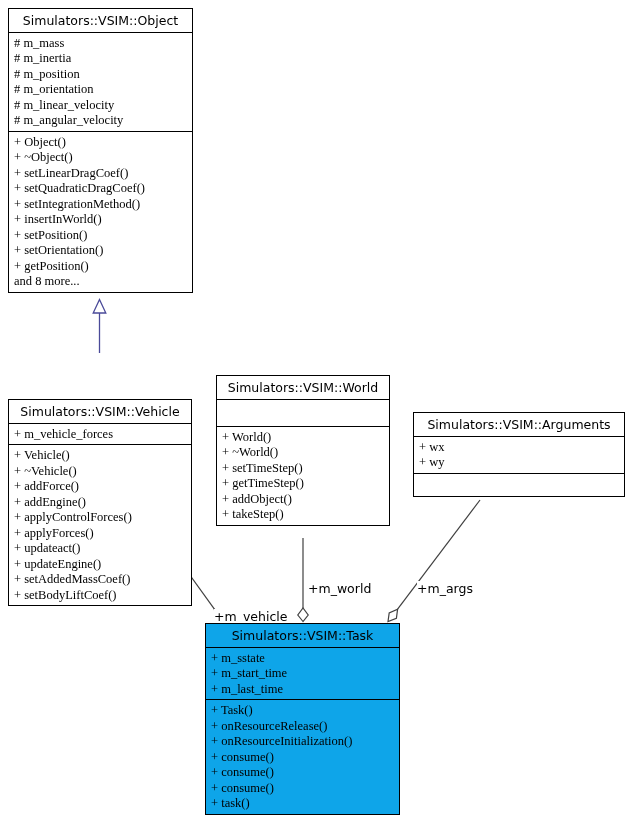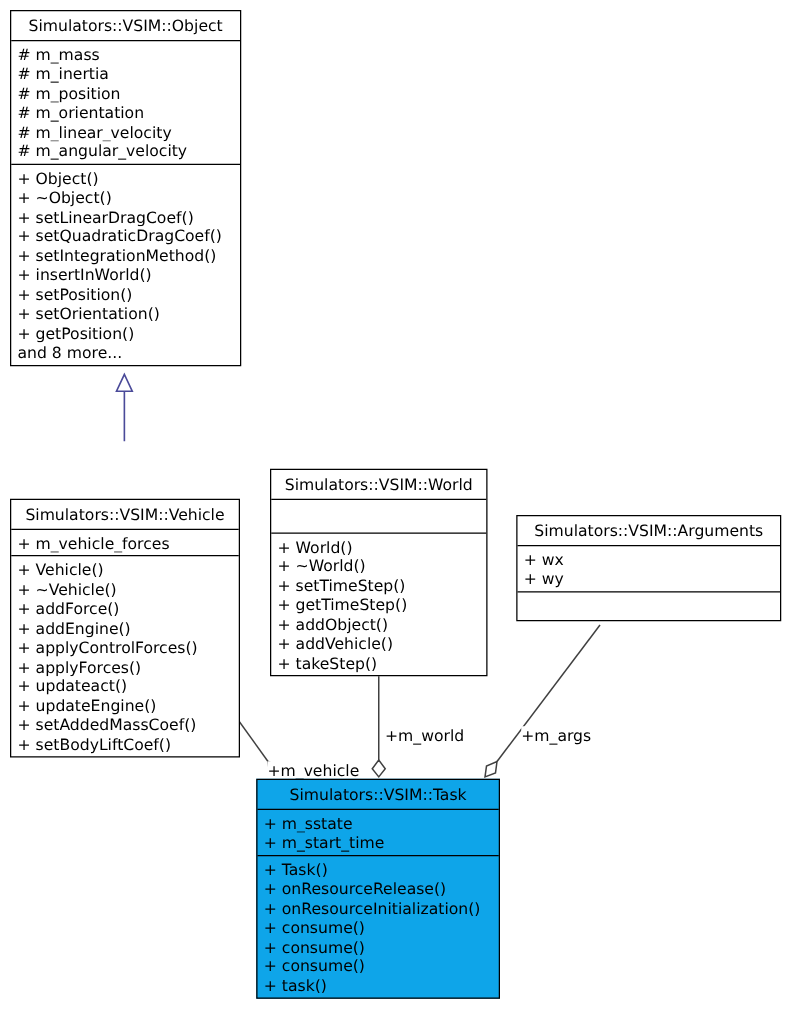--- a/index.html
+++ b/index.html
@@ -28,20 +28,21 @@
     overflow: hidden;
   }
   .sec {
     border-top: 1px solid #000000;
     padding: 3px 5px 2px 5px;
   }
   .row {
     line-height: 15.5px;
     white-space: nowrap;
     overflow: hidden;
+    font-family: Liberation Serif, serif;
   }
   .sec.empty-a { height: 21px; }
   .sec.empty-b { height: 17px; }
   svg.edges {
     position: absolute;
     left: 0; top: 0;
     pointer-events: none;
   }
   .edge-label {
     position: absolute;
@@ -127,39 +128,39 @@
 
   <div class="box" style="left:216px; top:375px; width:174px;">
     <div class="hdr">Simulators::VSIM::World</div>
     <div class="sec empty-a"></div>
     <div class="sec">
       <div class="row">+ World()</div>
       <div class="row">+ ~World()</div>
       <div class="row">+ setTimeStep()</div>
       <div class="row">+ getTimeStep()</div>
       <div class="row">+ addObject()</div>
-      <div class="row">+ addVehicle()</div>
       <div class="row">+ takeStep()</div>
     </div>
   </div>
 
   <div class="box" style="left:413px; top:412px; width:212px;">
     <div class="hdr">Simulators::VSIM::Arguments</div>
     <div class="sec">
       <div class="row">+ wx</div>
       <div class="row">+ wy</div>
     </div>
     <div class="sec empty-b"></div>
   </div>
 
   <div class="box gray" style="left:205px; top:623px; width:195px;">
     <div class="hdr">Simulators::VSIM::Task</div>
     <div class="sec">
       <div class="row">+ m_sstate</div>
       <div class="row">+ m_start_time</div>
+      <div class="row">+ m_last_time</div>
     </div>
     <div class="sec">
       <div class="row">+ Task()</div>
       <div class="row">+ onResourceRelease()</div>
       <div class="row">+ onResourceInitialization()</div>
       <div class="row">+ consume()</div>
       <div class="row">+ consume()</div>
       <div class="row">+ consume()</div>
       <div class="row">+ task()</div>
     </div>

